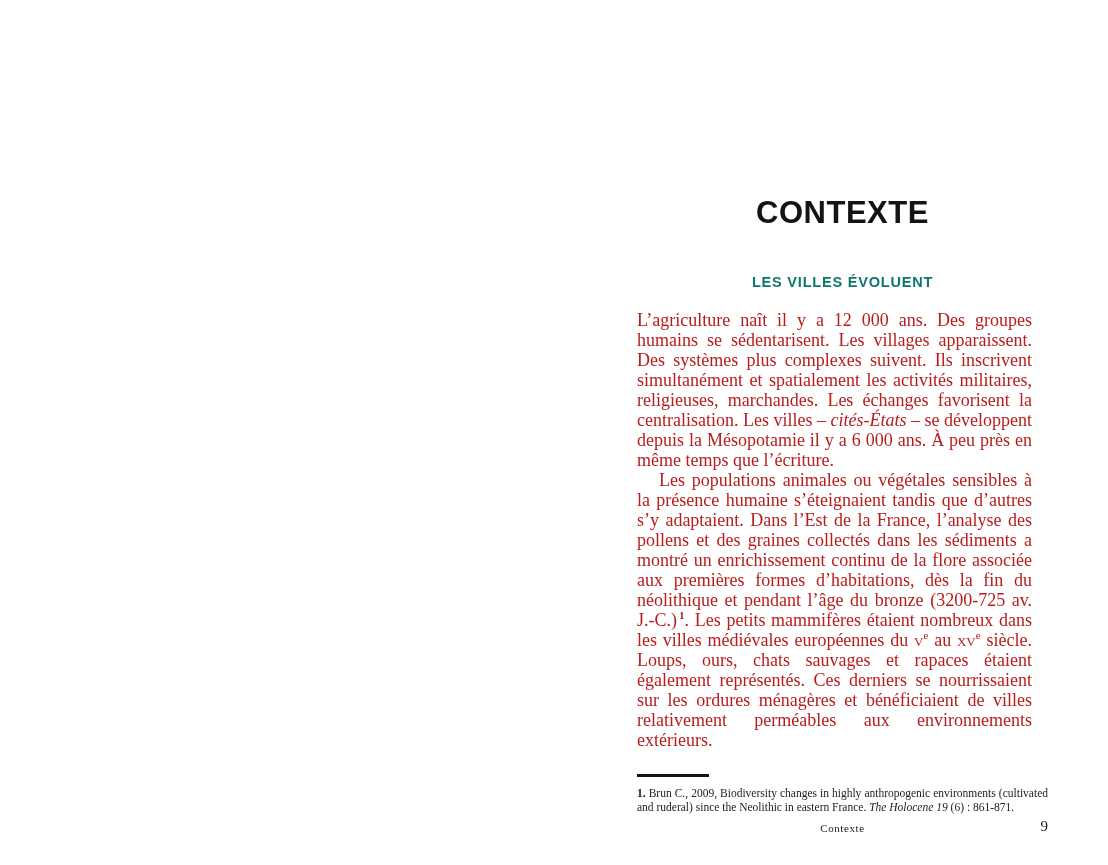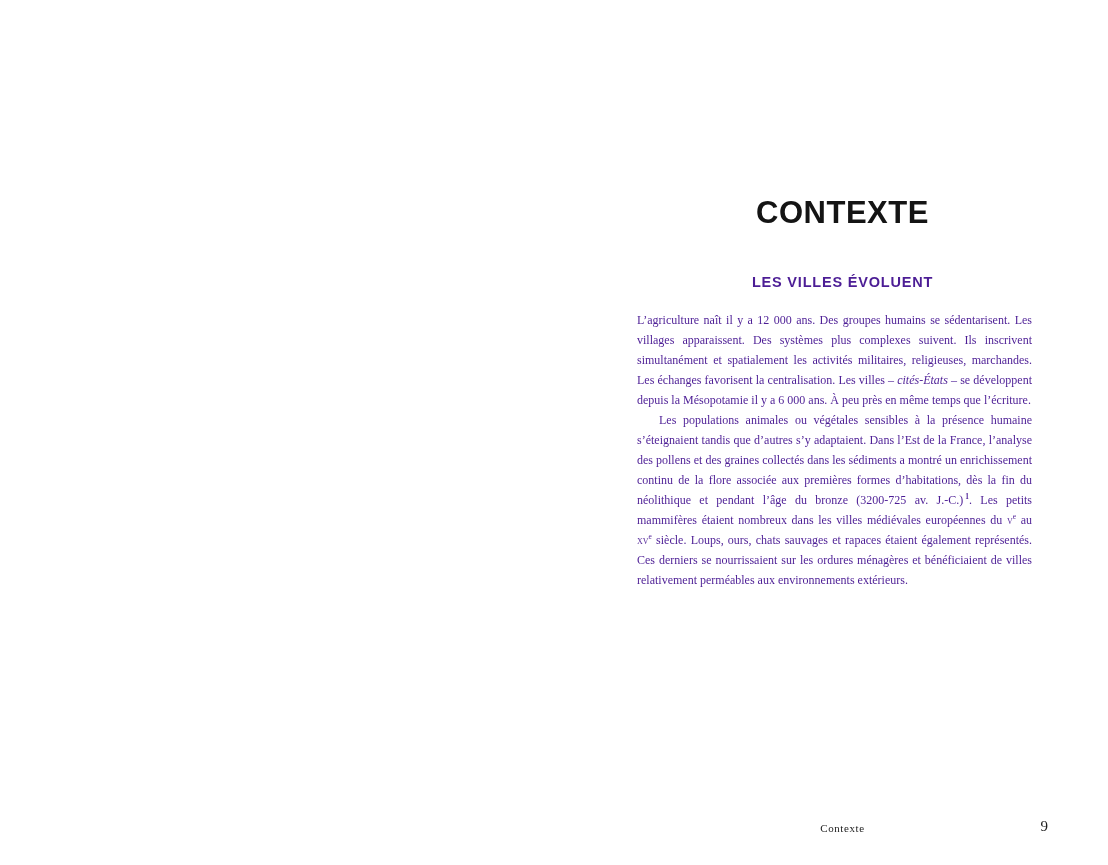--- a/index.html
+++ b/index.html
@@ -38,30 +38,30 @@
     color: #141414;
   }
   .heading {
     margin: 44px 0 0 0;
     font-family: "Liberation Sans", sans-serif;
     font-weight: 700;
     font-size: 14.5px;
     line-height: 16px;
     letter-spacing: 0.8px;
     text-align: center;
-    color: #4c1d95;
+    color: #0f766e;
   }
   .body-text {
     margin: 20px 16px 0 0;
-    font-size: 12px;
+    font-size: 18px;
     line-height: 20px;
     text-align: justify;
     -webkit-hyphens: auto;
     hyphens: auto;
-    color: #4c1d95;
+    color: #b91c1c;
   }
   .body-text.para2 {
     margin-top: 0;
     text-indent: 22px;
   }
   .body-text em {
     font-style: italic;
   }
   .sc {
     font-variant: small-caps;
@@ -131,20 +131,24 @@
   <div class="column">
 
     <h1 class="title">CONTEXTE</h1>
 
     <h2 class="heading">LES VILLES ÉVOLUENT</h2>
 
     <p class="body-text para1" lang="fr"><span>L’agriculture naît il y a 12 000 ans. Des groupes humains se sédentarisent. Les villages apparaissent. Des systèmes plus complexes suivent. Ils inscrivent simultanément et spatialement les activités militaires, religieuses, marchandes. Les échanges favorisent la centralisation. Les villes – </span><em>cités-États</em><span> – se développent depuis la Mésopotamie il y a 6 000 ans. À peu près en même temps que l’écriture.</span></p>
 
     <p class="body-text para2" lang="fr"><span>Les populations animales ou végétales sensibles à la présence humaine s’éteignaient tandis que d’autres s’y adaptaient. Dans l’Est de la France, l’analyse des pollens et des graines collectés dans les sédiments a montré un enrichissement continu de la flore associée aux premières formes d’habitations, dès la fin du néolithique et pendant l’âge du bronze (3200-725 av. J.-C.)</span><sup class="fnref">1</sup><span>. Les petits mammifères étaient nombreux dans les villes médiévales européennes du </span><span class="sc">v</span><sup>e</sup><span> au </span><span class="sc">xv</span><sup>e</sup><span> siècle. Loups, ours, chats sauvages et rapaces étaient également représentés. Ces derniers se nourrissaient sur les ordures ménagères et bénéficiaient de villes relativement perméables aux environnements extérieurs.</span></p>
 
+    <div class="footnote-block">
+      <div class="footnote-rule"></div>
+      <p class="footnote" lang="en"><strong class="fn-num">1.</strong><span> Brun C., 2009, Biodiversity changes in highly anthropogenic environments (cultivated and ruderal) since the Neolithic in eastern France. </span><em>The Holocene 19</em><span> (6) : 861-871.</span></p>
+    </div>
 
   </div>
 
   <div class="footer">
     <span class="running-title">Contexte</span>
     <span class="page-number">9</span>
   </div>
 
 </div>
 

